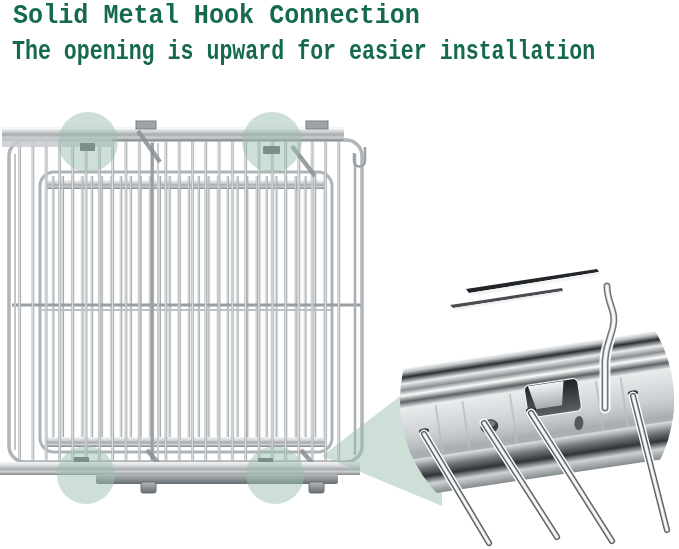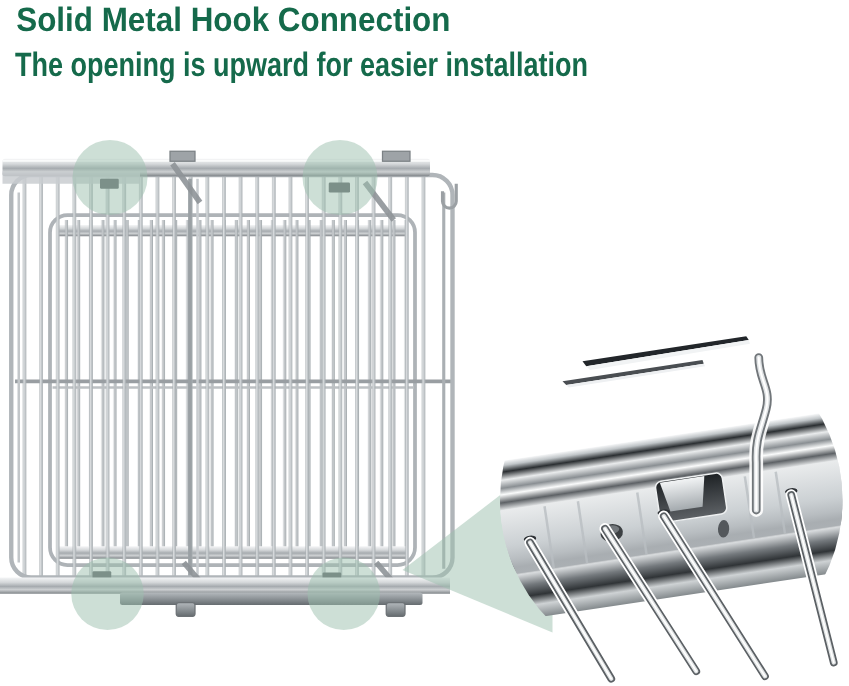--- a/index.html
+++ b/index.html
@@ -5,21 +5,21 @@
   :root{
     --green:#156a4b;
     --highlight:#9cc0ae;
   }
   html,body{margin:0;padding:0;background:#fff;}
   .page{
     position:relative;
     width:679px;height:549px;
     background:#ffffff;
     overflow:hidden;
-    font-family:Liberation Sans, sans-serif;
+    font-family:Liberation Mono, monospace;
   }
   .headline{
     margin:2px 0 0 13px;
     font-size:27px;
     font-weight:bold;
     color:var(--green);
     line-height:1.08;
     white-space:nowrap;
     display:inline-block;
     transform:scaleX(.93);

